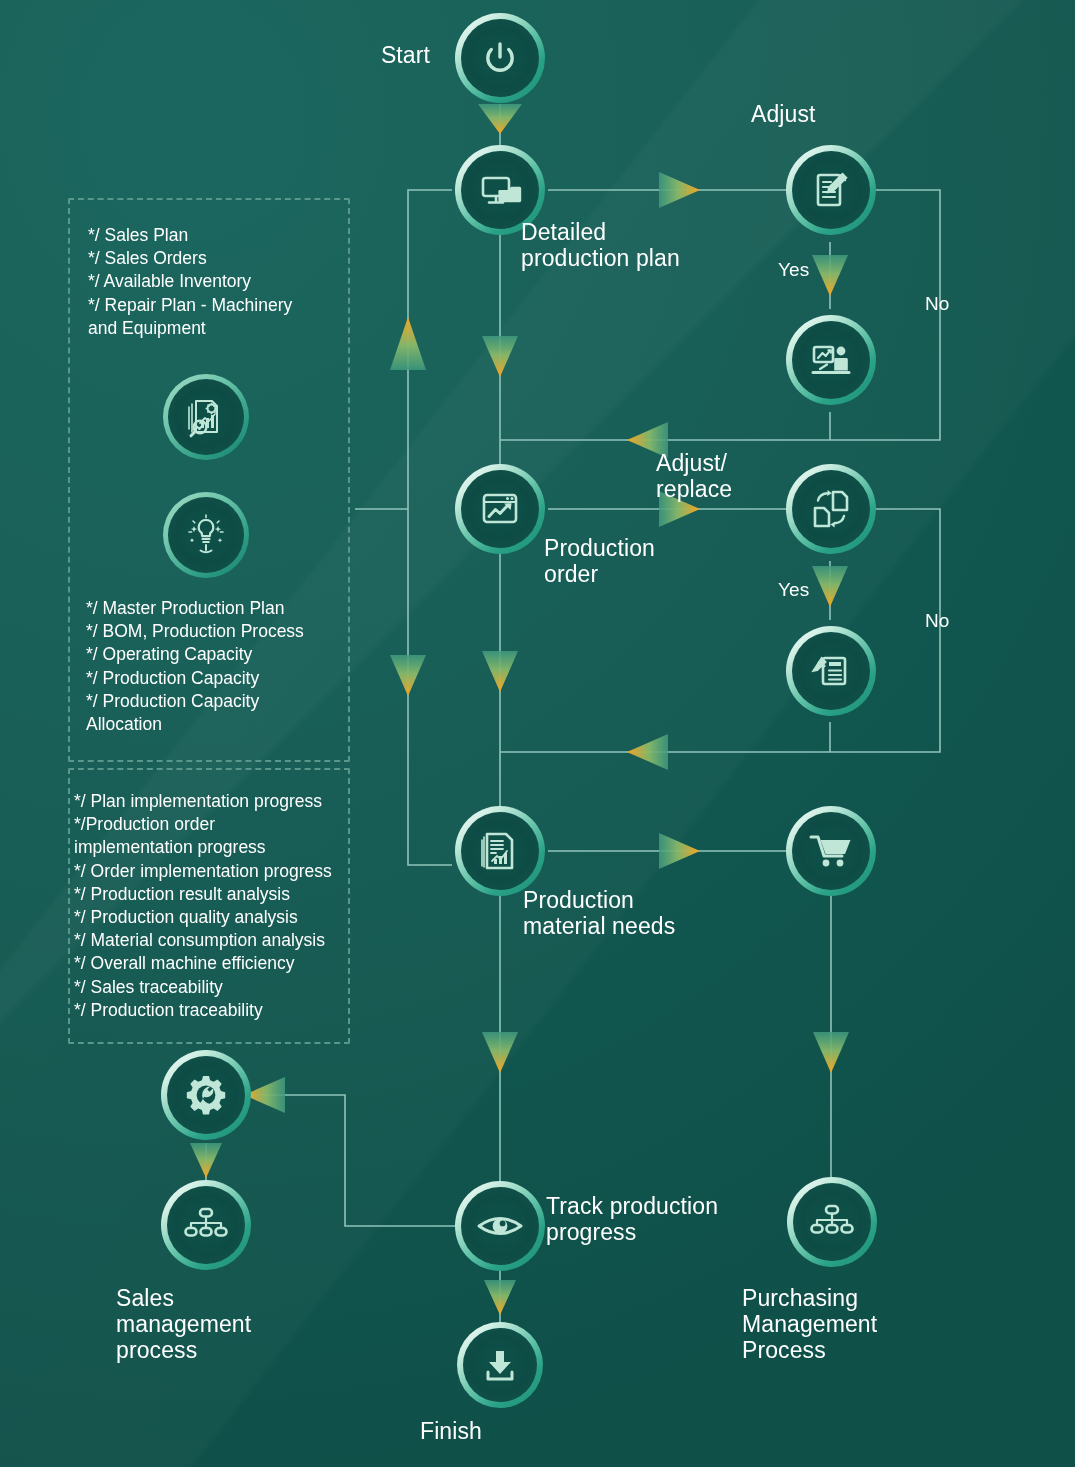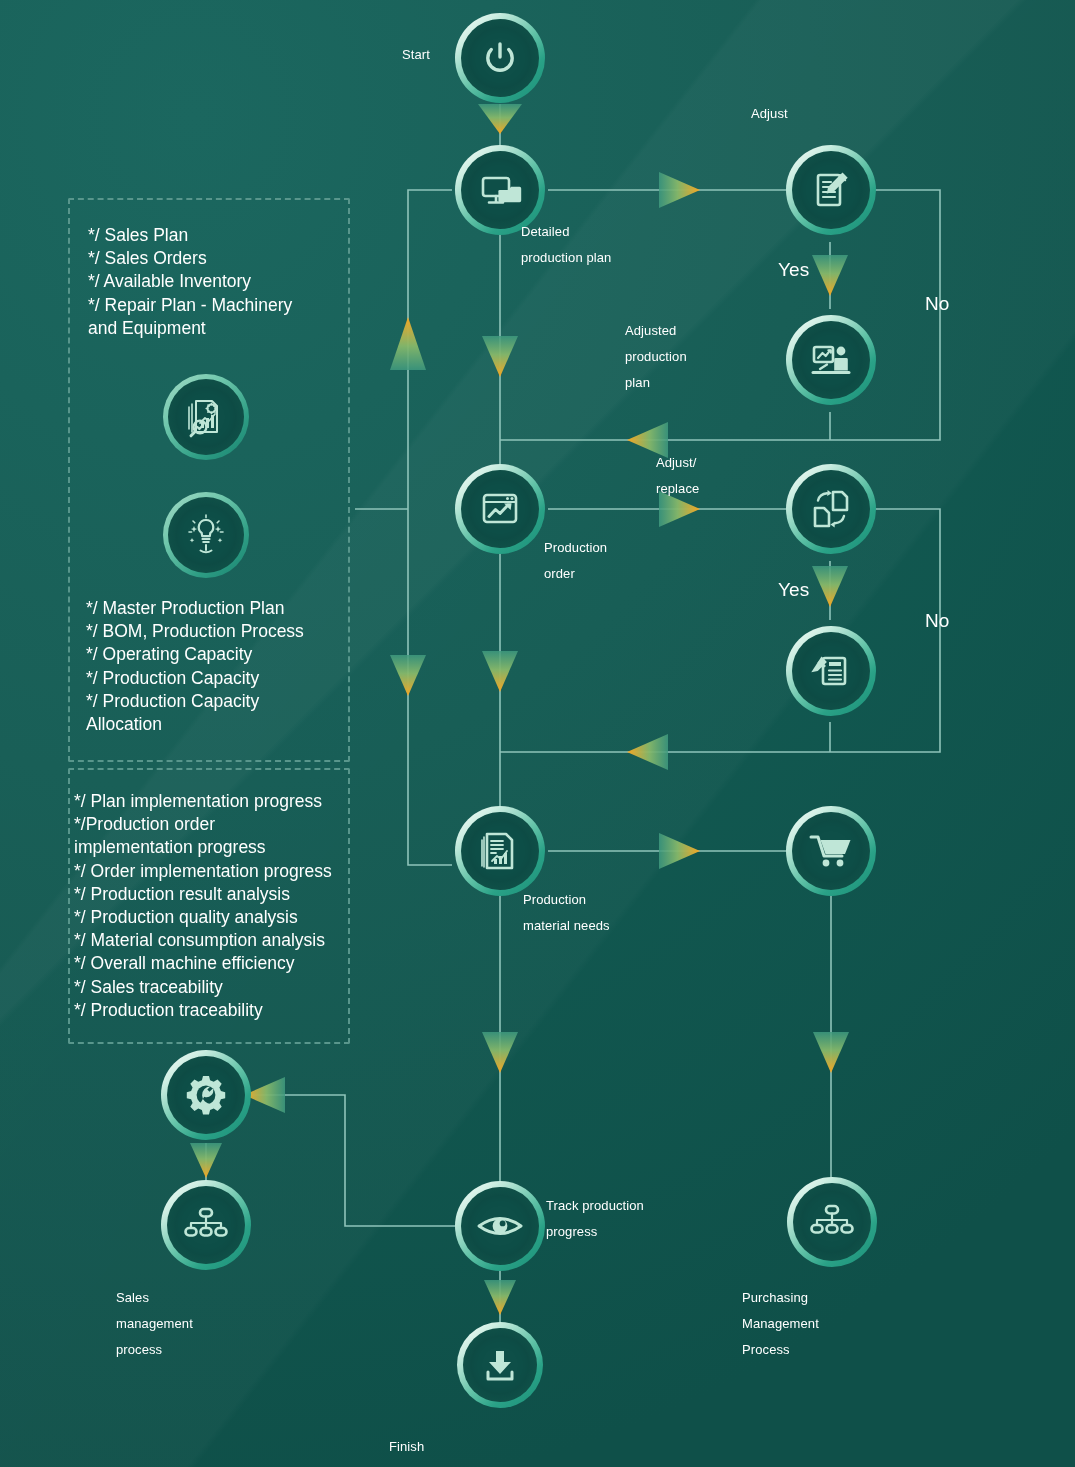--- a/index.html
+++ b/index.html
@@ -34,21 +34,21 @@
     position:absolute;border-radius:50%;
     background:radial-gradient(circle at 50% 50%, #0e4f48 0%, #0e4f48 55%, #146056 78%, #17655b 100%);
     box-shadow:inset 0 0 18px rgba(0,0,0,0.22);
     display:flex;align-items:center;justify-content:center;
   }
   .node .disc svg{display:block;}
   .glyph{fill:#bfe6d7;}
   .glyph-s{stroke:#bfe6d7;fill:none;stroke-width:2.6;stroke-linecap:round;stroke-linejoin:round;}
 
   .label{
-    position:absolute;color:#ffffff;font-size:13px;line-height:26px;
+    position:absolute;color:#ffffff;font-size:23px;line-height:26px;
     letter-spacing:.1px;white-space:pre;
   }
   .label.c{}
   .label.r{text-align:right;}
 
   .dashbox{
     position:absolute;
     border:2px dashed #59968c;
     border-radius:2px;
   }
@@ -203,23 +203,20 @@
           <path class="glyph-s" style="stroke-width:2" d="M20.3,12.2 h2.6 v2.6"></path>
           <circle class="glyph" cx="33" cy="13" r="4.4"></circle>
           <path class="glyph" d="M27.6,20 h10.8 a1.4,1.4 0 0 1 1.4,1.4 v11.2 h-13.6 v-11.2 a1.4,1.4 0 0 1 1.4,-1.4z"></path>
           <path class="glyph-s" style="stroke-width:2.3" d="M33,21.5 v8"></path>
           <path class="glyph-s" style="stroke-width:2.3" d="M12,31 l7,-4.5"></path>
           <path class="glyph-s" style="stroke-width:3" d="M5,34.5 h36"></path>
         </svg>
       </span>
     </div>
   </div>
-  <div class="label c" style="left:625px;top:318px;width:160px;">Adjusted
-production
-plan</div>
 
   <div class="node" style="left:455px;top:464px;width:90px;height:90px;">
     <div class="ring"></div>
     <div class="disc" style="inset:6px;">
       <span>
         <svg width="44" height="42" viewBox="0 0 44 42">
           <rect class="glyph-s" x="6" y="7" width="32" height="27" rx="3"></rect>
           <path class="glyph-s" style="stroke-width:2.2" d="M6,14 h32"></path>
           <circle class="glyph" cx="29.5" cy="10.5" r="1.5"></circle>
           <circle class="glyph" cx="34" cy="10.5" r="1.5"></circle>
@@ -364,21 +361,21 @@
     <div class="ring"></div>
     <div class="disc" style="inset:6px;">
       <span>
         <svg width="42" height="42" viewBox="0 0 42 42">
           <path class="glyph" d="M17,7 h8 v11 h7 l-11,12 -11,-12 h7z"></path>
           <path class="glyph-s" style="stroke-width:3" d="M9,28 v7 h24 v-7"></path>
         </svg>
       </span>
     </div>
   </div>
-  <div class="label c" style="left:389px;top:1418px;width:180px;margin-top:16px;">Finish</div>
+  <div class="label c" style="left:420px;top:1418px;width:180px;">Finish</div>
 
   <div class="label" style="left:778px;top:257px;font-size:19px;">Yes</div>
   <div class="label" style="left:925px;top:291px;font-size:19px;">No</div>
   <div class="label" style="left:778px;top:577px;font-size:19px;">Yes</div>
   <div class="label" style="left:925px;top:608px;font-size:19px;">No</div>
 
   <div class="dashbox" style="left:68px;top:198px;width:278px;height:560px;"></div>
 
   <div class="listtext" style="left:88px;top:224px;width:250px;">*/ Sales Plan
 */ Sales Orders

